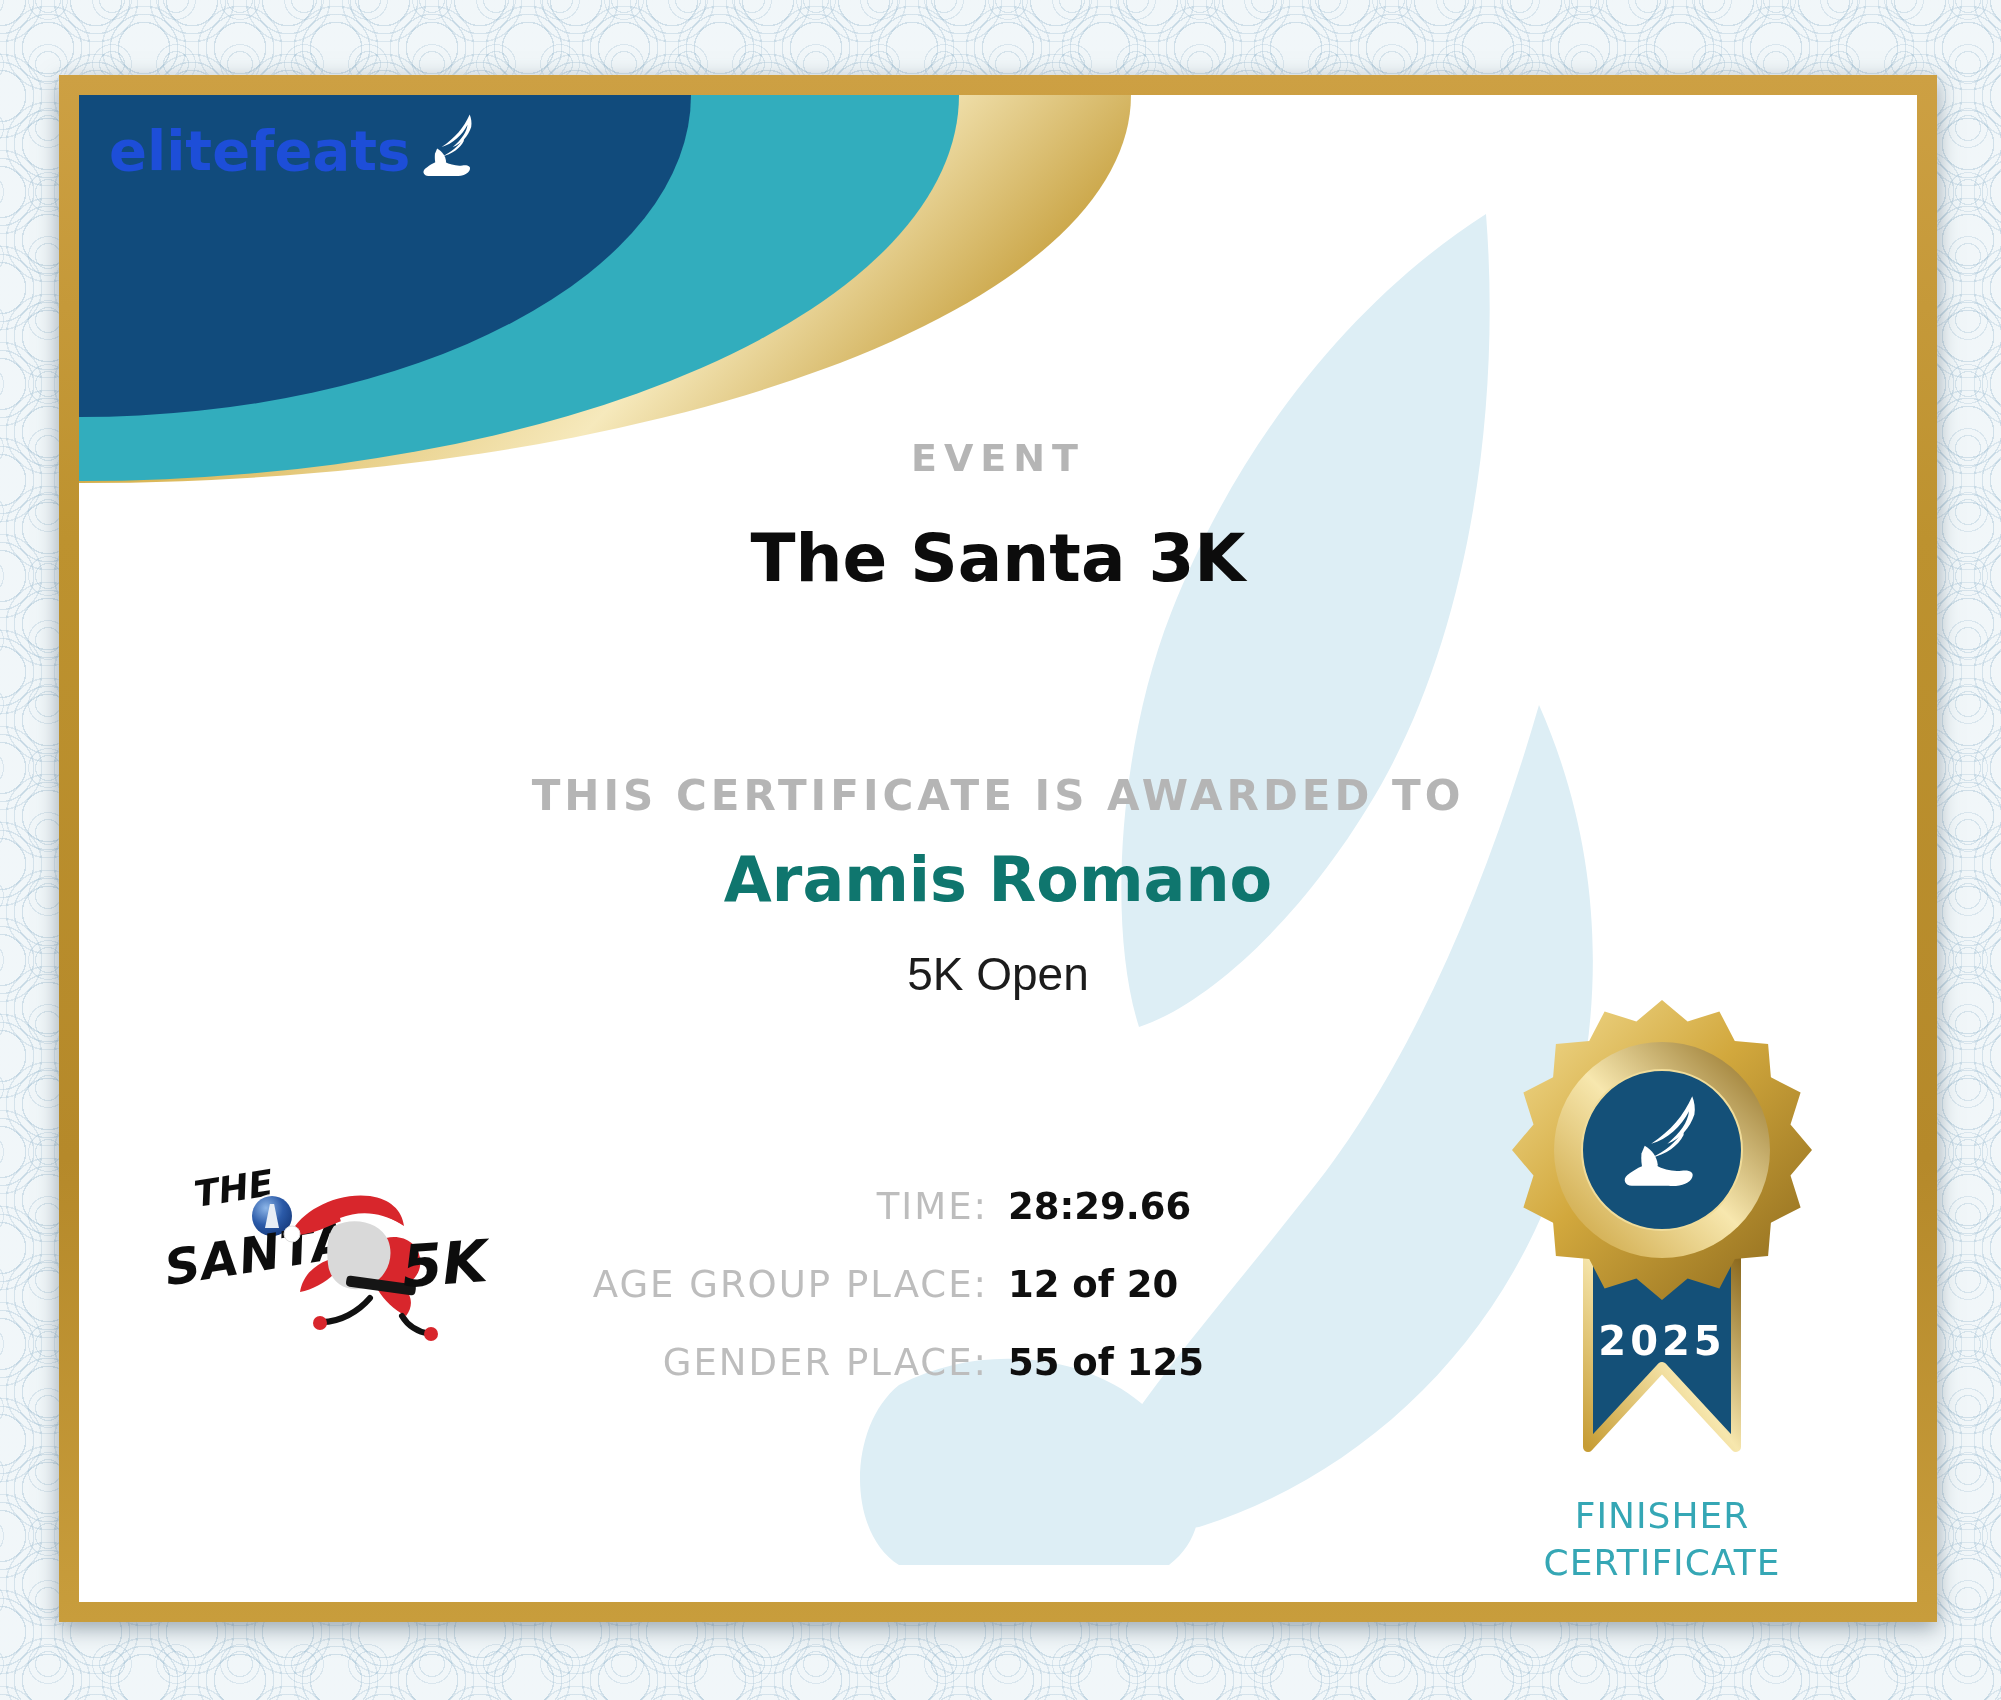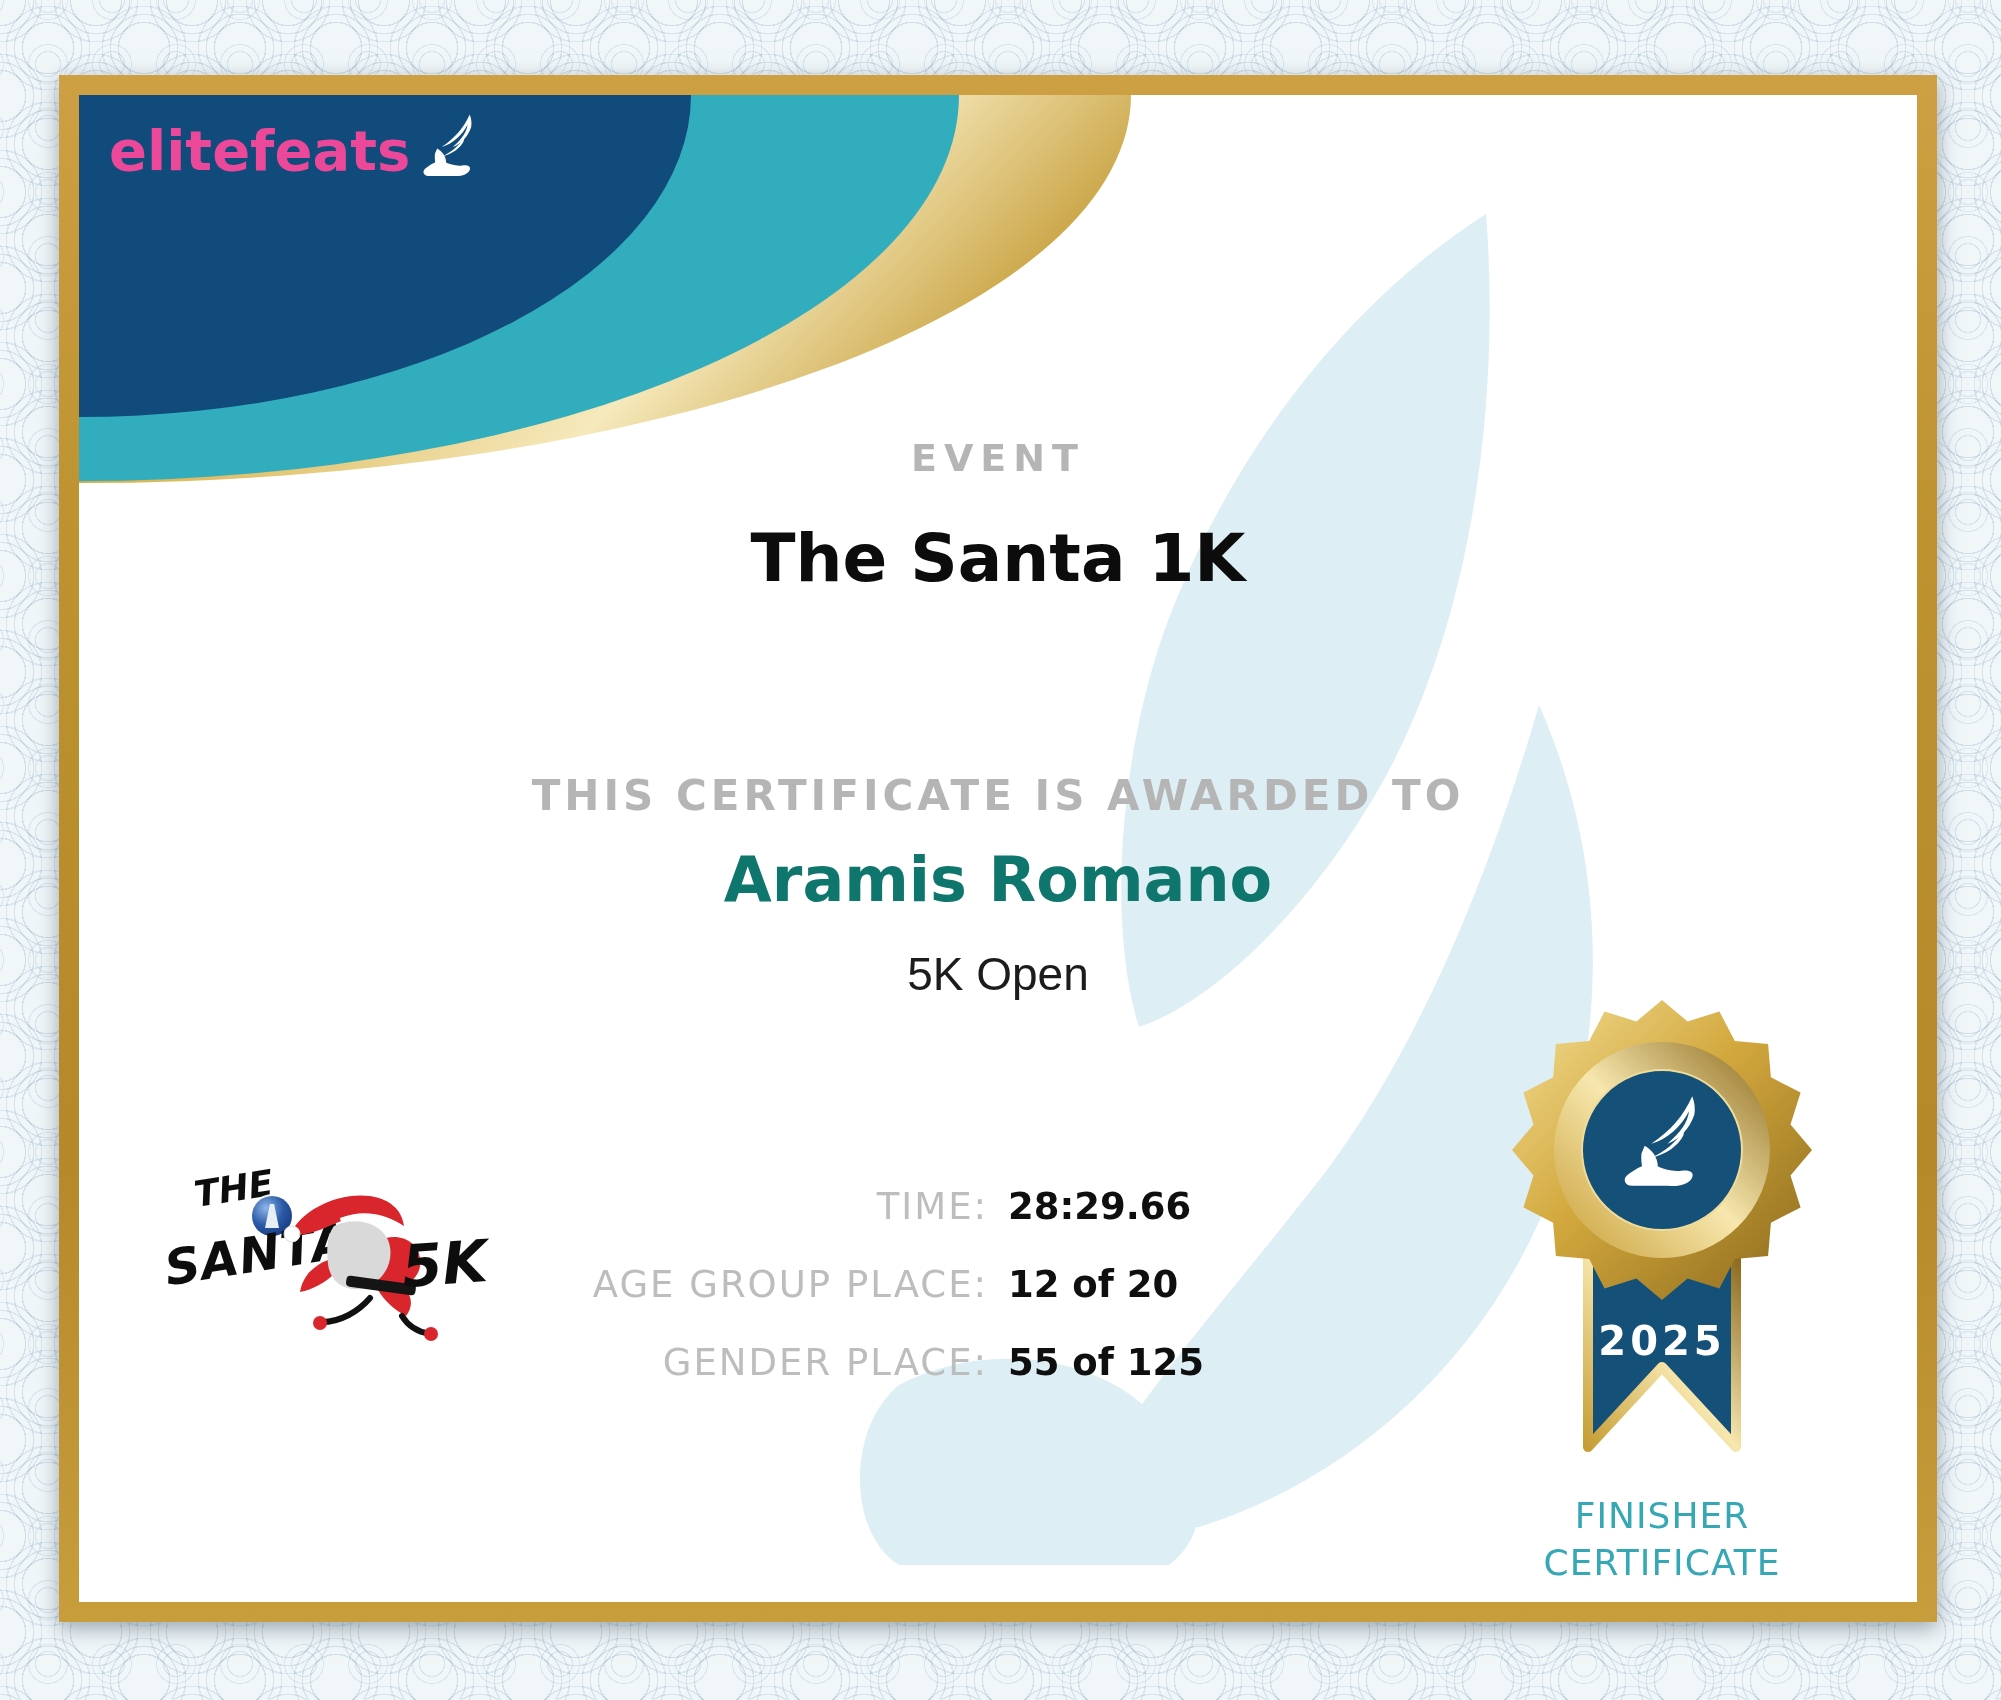--- a/index.html
+++ b/index.html
@@ -27,21 +27,21 @@
   .frame{position:absolute;left:59px;top:75px;width:1878px;height:1547px;
     background:linear-gradient(180deg,#cda043 0%,#bd922f 30%,#b5892a 70%,#c89d3c 100%);
     box-shadow:0 6px 20px rgba(75,95,110,0.55), 0 0 3px rgba(255,255,255,0.9);}
 
   .cert{position:absolute;inset:20px;background:#ffffff;overflow:hidden;}
 
   .header-curves{position:absolute;left:0;top:0;pointer-events:none;}
   .watermark{position:absolute;left:760px;top:50px;pointer-events:none;}
 
   .brand{position:absolute;left:30px;top:28px;display:flex;align-items:flex-start;}
-  .brand-text{color:#ec4899;font-size:56px;font-weight:bold;letter-spacing:0px;line-height:1;}
+  .brand-text{color:#1d4ed8;font-size:56px;font-weight:bold;letter-spacing:0px;line-height:1;}
   .brand-foot{margin-left:2px;transform:translateY(-10px);}
 
   .headline{position:absolute;left:0;width:100%;text-align:center;
     color:#b5b5b5;font-weight:bold;}
   .event-label{top:341px;font-size:38px;letter-spacing:7px;}
   .awarded{top:676px;font-size:42px;letter-spacing:4px;}
   .stats-heading{top:998px;font-size:40px;letter-spacing:4px;}
 
   .title{position:absolute;left:0;top:425px;width:100%;text-align:center;
     color:#0c0c0c;font-size:66px;font-weight:bold;}
@@ -129,21 +129,21 @@
       </svg>
 
       <div class="brand">
         <span class="brand-text">elitefeats</span>
         <svg class="brand-foot" width="74" height="74" viewBox="0 0 100 100">
           <use href="#wingfoot" fill="#ffffff"></use>
         </svg>
       </div>
 
       <div class="headline event-label">EVENT</div>
-      <div class="title">The Santa 1K</div>
+      <div class="title">The Santa 3K</div>
 
       <div class="headline awarded">THIS CERTIFICATE IS AWARDED TO</div>
       <div class="name">Aramis Romano</div>
       <div class="division">5K Open</div>
 
 
       <div class="stats">
         <div class="stat-row">
           <span class="stat-label">TIME:</span>
           <span class="stat-value">28:29.66</span>

